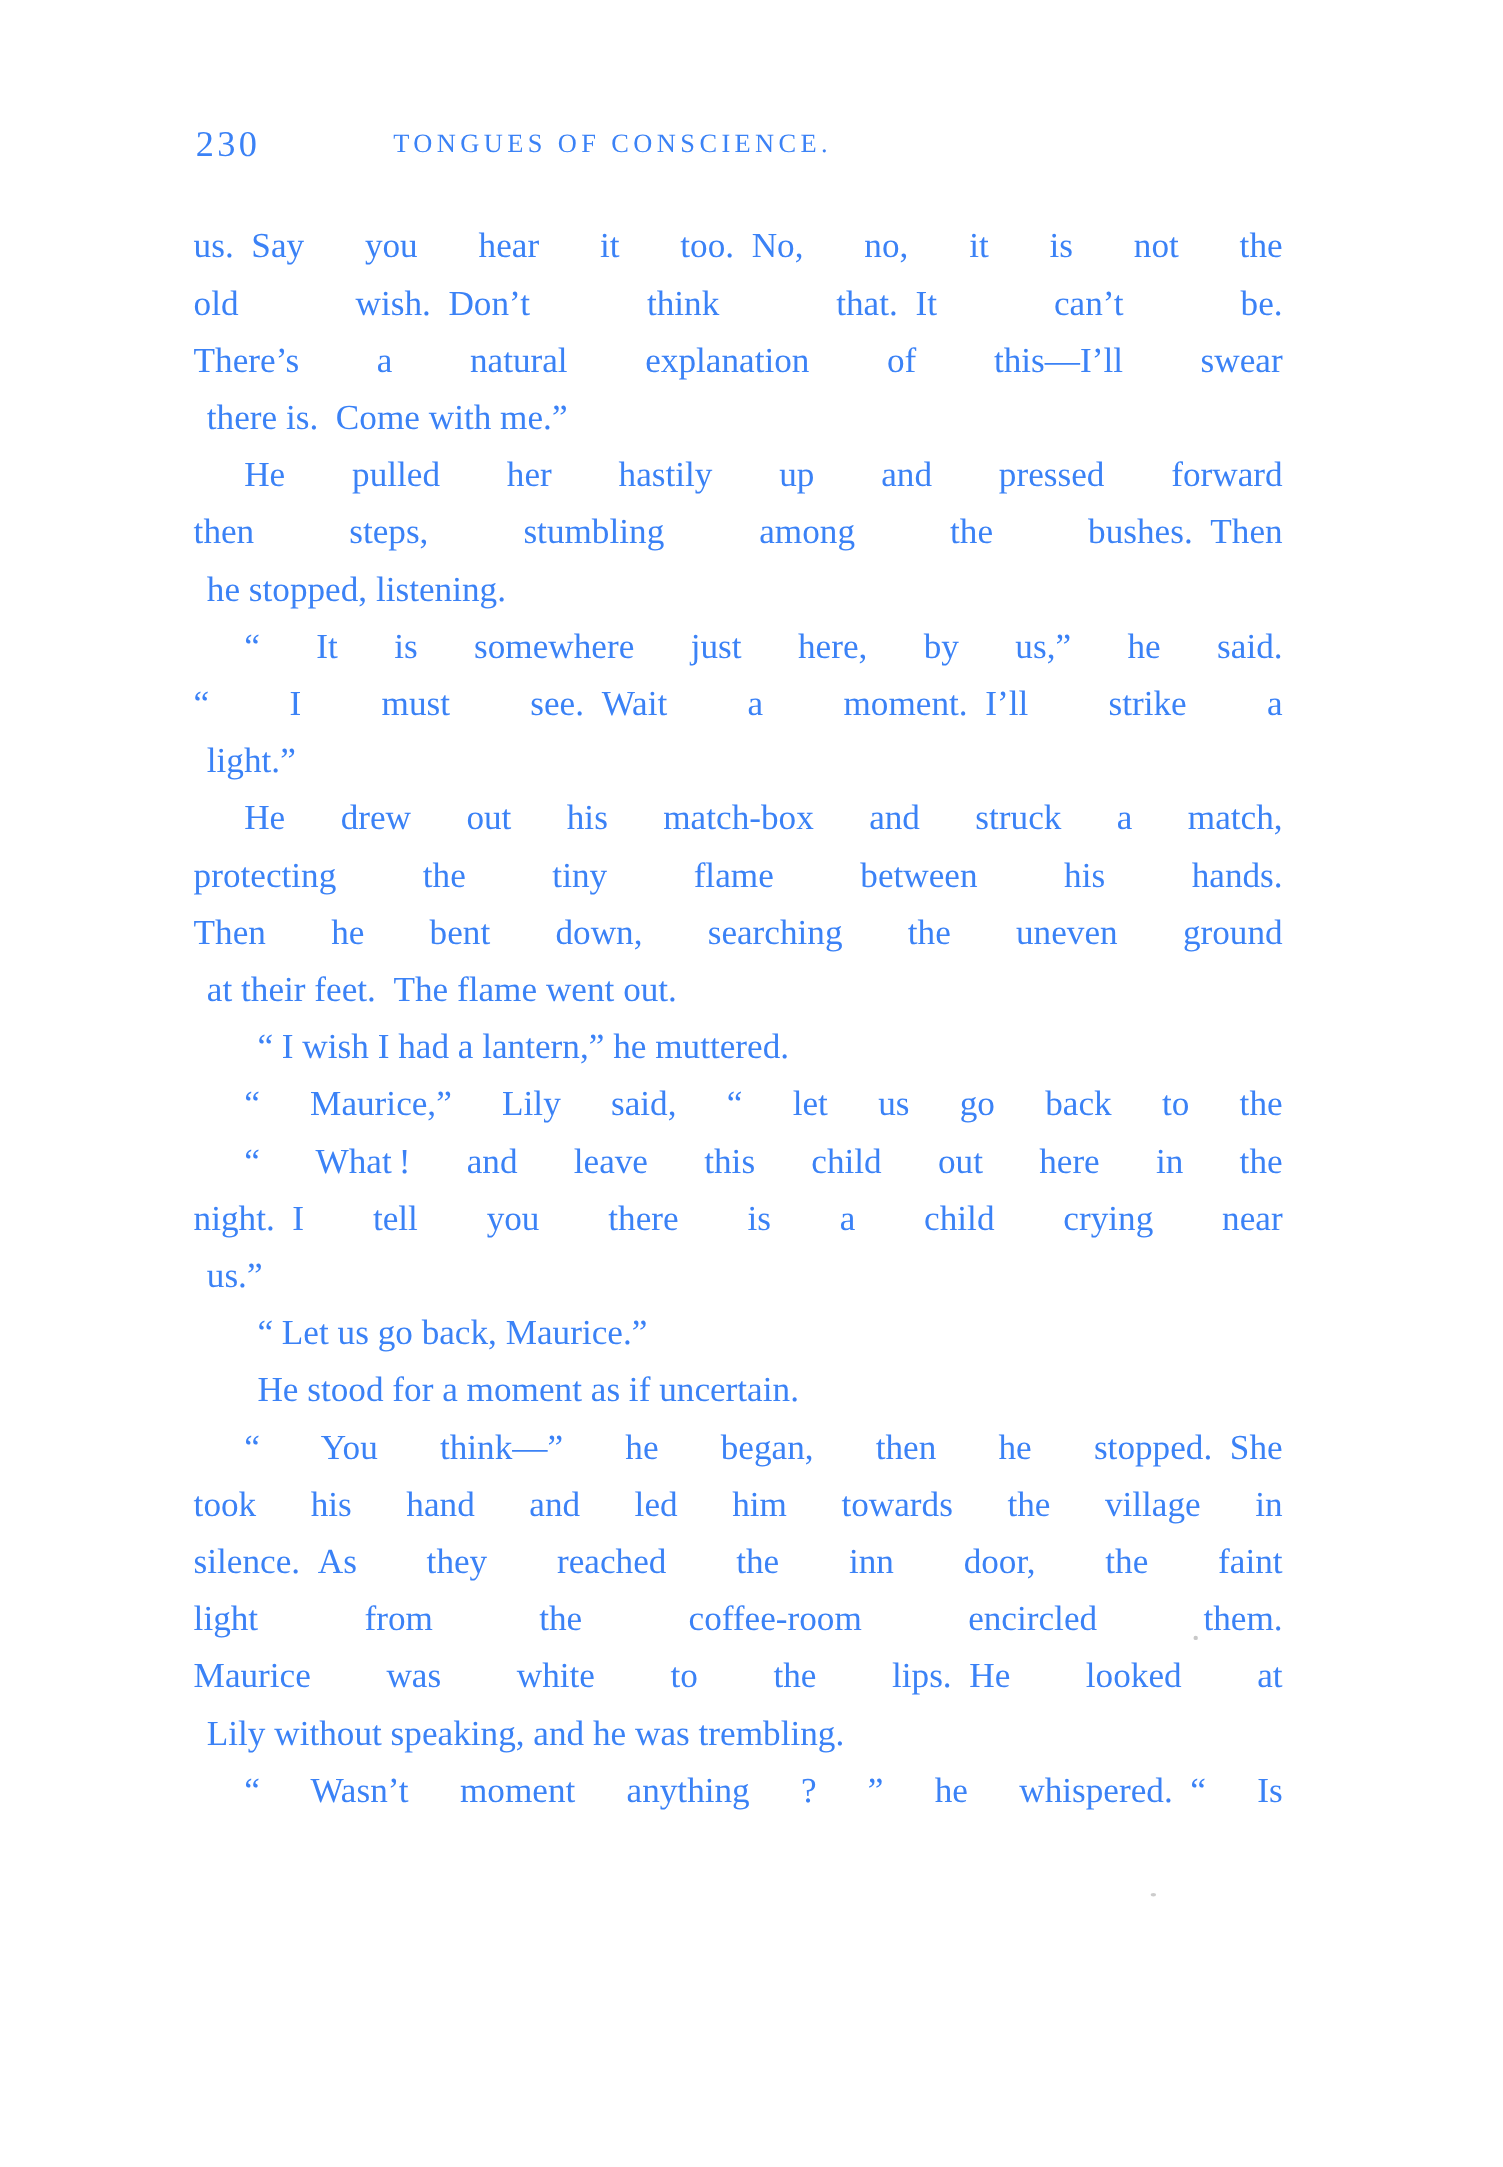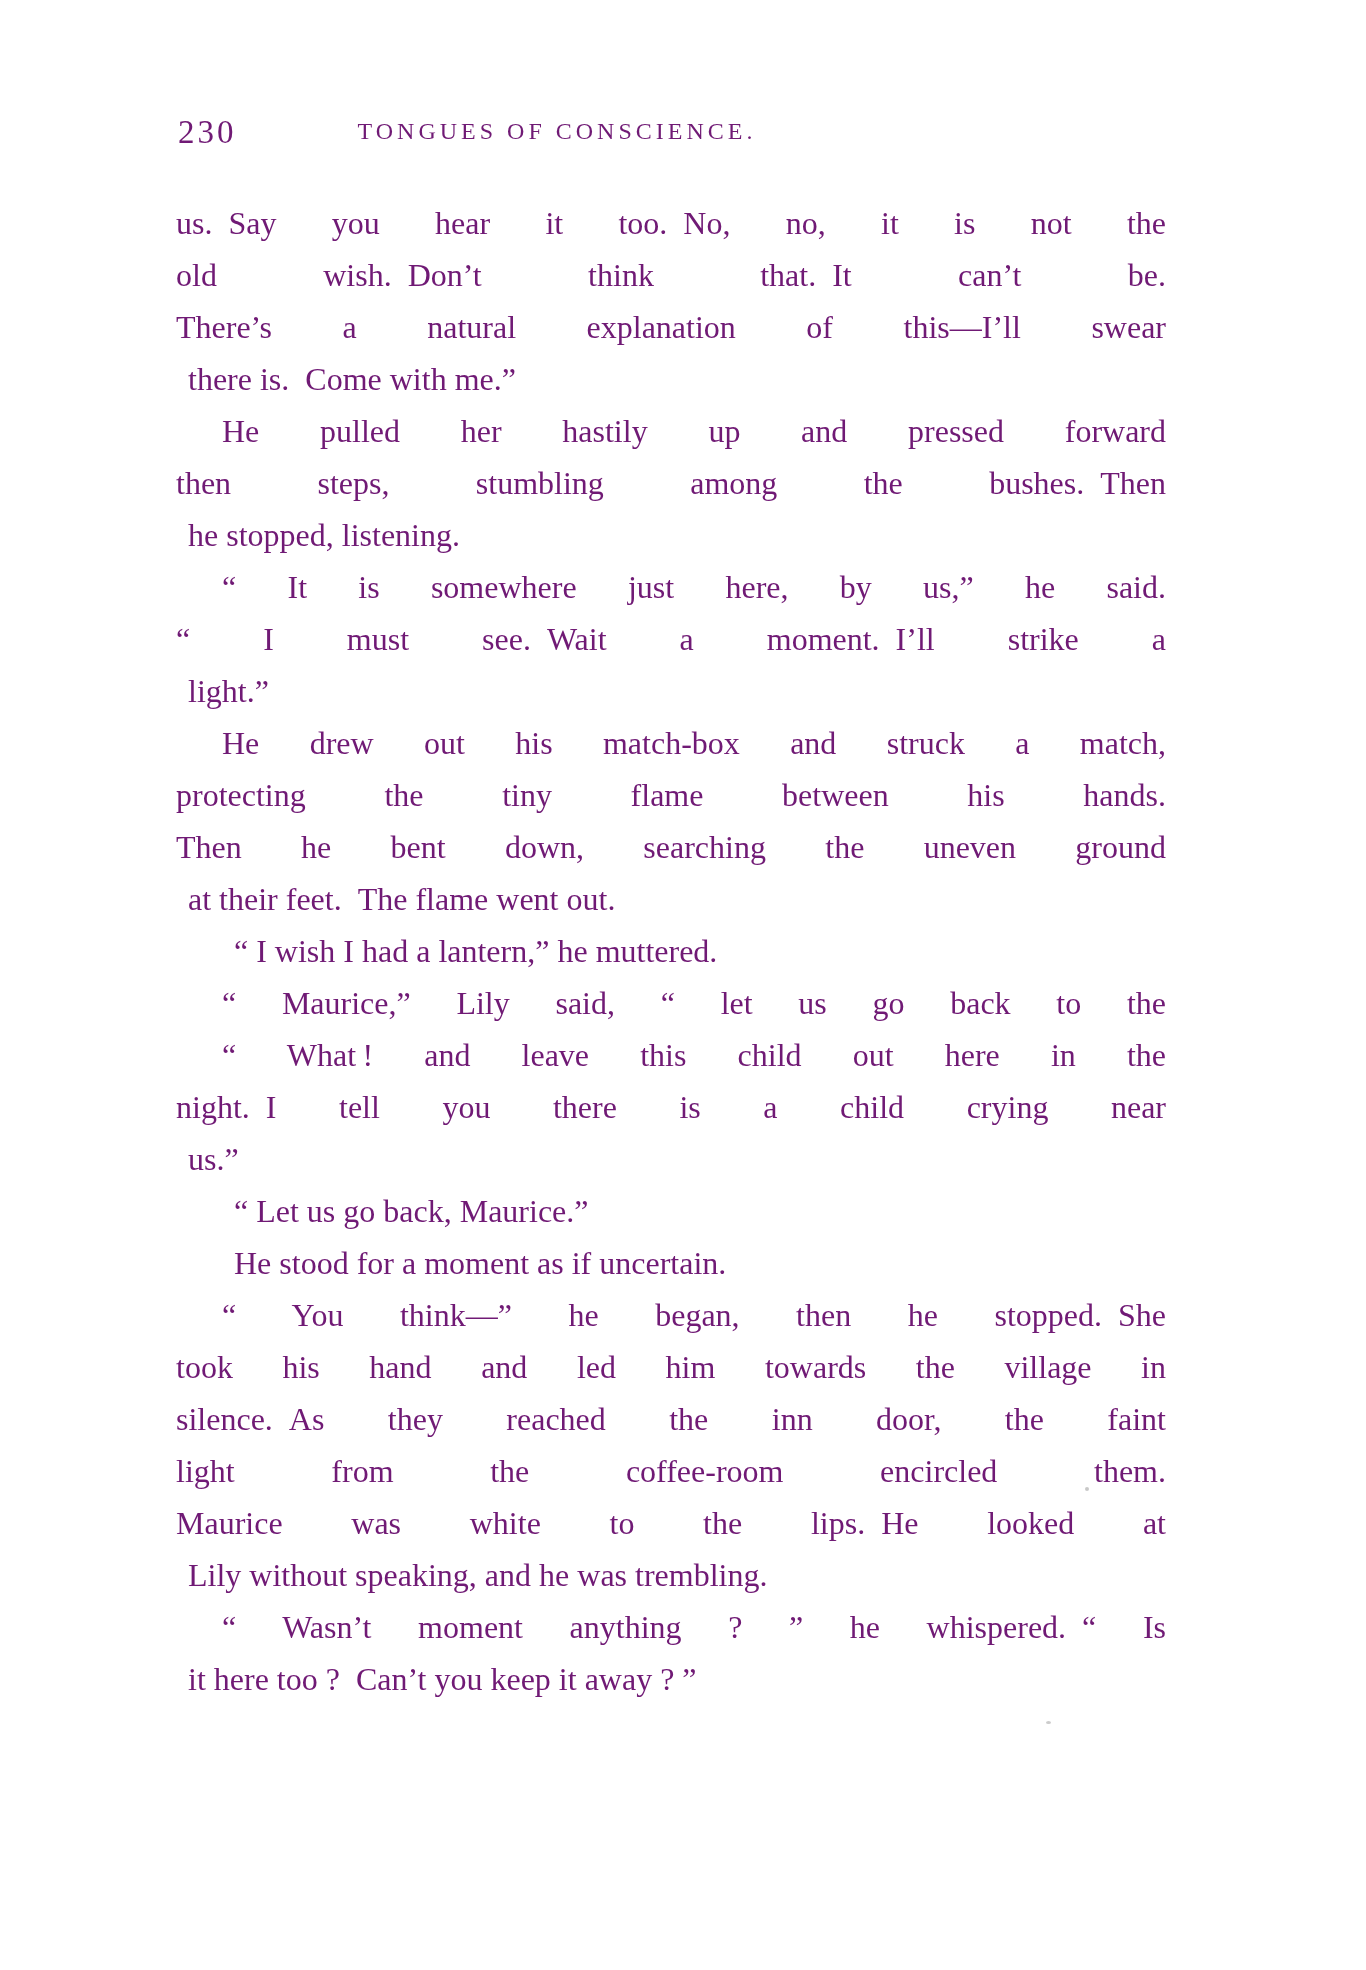--- a/index.html
+++ b/index.html
@@ -1,21 +1,21 @@
 <!DOCTYPE html>
 <html><head>
 <meta charset="utf-8">
 <style>
   html, body { margin: 0; padding: 0; }
   .page {
     position: relative;
     width: 1366px;
     height: 1970px;
     background: #ffffff;
-    color: #701a75;
+    color: #3b82f6;
     font-family: "Liberation Serif", "DejaVu Serif", serif;
     overflow: hidden;
   }
   .type-area {
     position: absolute;
     left: 176px;
     top: 112px;
     width: 990px;
   }
   .running-head {
@@ -100,18 +100,17 @@
         <div class="line end">us.”</div>
         <div class="line indent end">“ Let us go back, Maurice.”</div>
         <div class="line indent end">He stood for a moment as if uncertain.</div>
         <div class="line indent">“ You think—” he began, then he stopped. She</div>
         <div class="line">took his hand and led him towards the village in</div>
         <div class="line">silence. As they reached the inn door, the faint</div>
         <div class="line">light from the coffee-room encircled them.</div>
         <div class="line">Maurice was white to the lips. He looked at</div>
         <div class="line end">Lily without speaking, and he was trembling.</div>
         <div class="line indent">“ Wasn’t moment anything ? ” he whispered. “ Is</div>
-        <div class="line end">it here too ? Can’t you keep it away ? ”</div>
       </div>
   </div>
   <div class="speck s1"></div>
   <div class="speck s2"></div>
 </div>
 
 </body></html>

